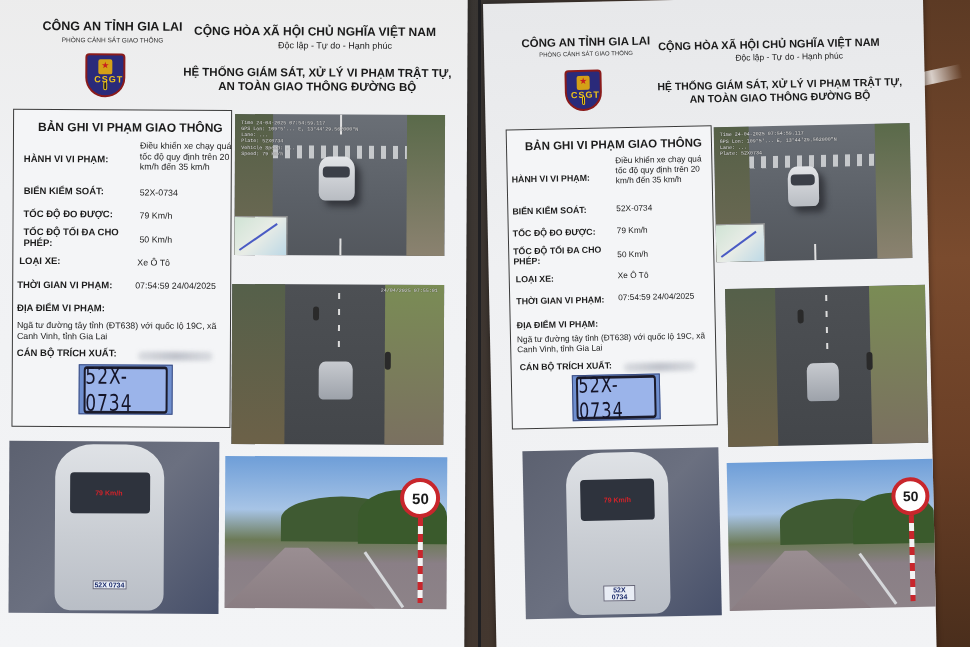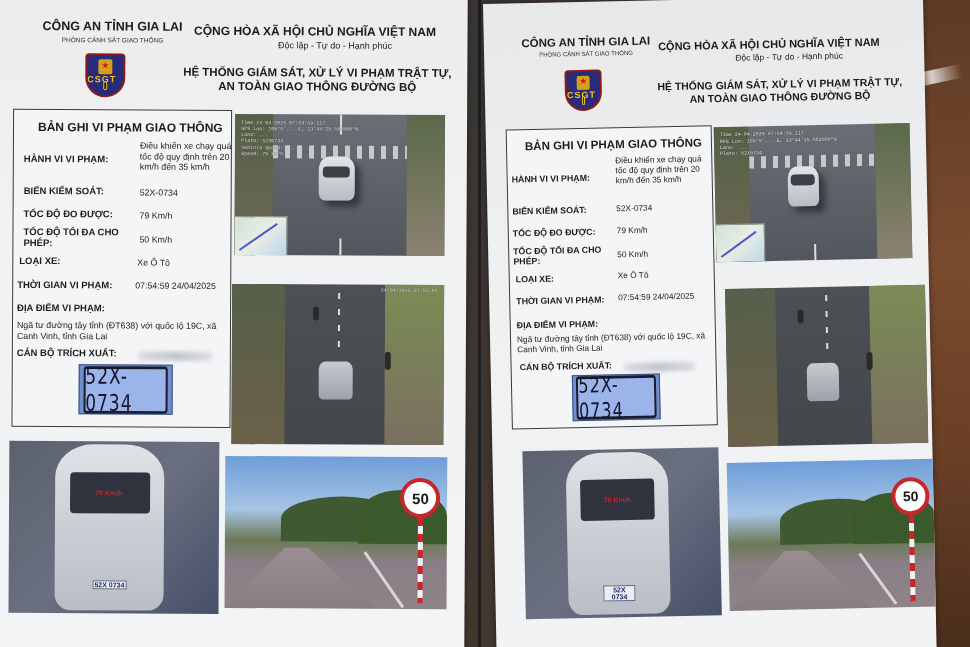--- a/index.html
+++ b/index.html
@@ -52,21 +52,21 @@
   
   .emblem {
     position: absolute;
     background: #2a2a7a;
     border: 2px solid #8a1b1b;
     border-radius: 4px 4px 50% 50% / 4px 4px 45% 45%;
     overflow: hidden;
   }
   .emblem .top { position: absolute; left: 30%; top: 10%; width: 40%; height: 38%; background: #d4a017; border-radius: 2px; }
   .emblem .star { position: absolute; left: 0; right: 0; top: 14%; text-align: center; color: #c81e1e; font-size: 9px; line-height: 1; }
-  .emblem .txt { position: absolute; left: 0; right: 0; top: 48%; text-align: left; color: #f0c419; font-weight: bold; font-size: 9px; letter-spacing: 1px; }
+  .emblem .txt { position: absolute; left: 0; right: 0; top: 48%; text-align: right; color: #f0c419; font-weight: bold; font-size: 9px; letter-spacing: 1px; }
   .emblem .light { position: absolute; left: 44%; top: 66%; width: 12%; height: 22%; background: #222; border: 1px solid #f0c419; border-radius: 2px; }
 
   
   .record {
     position: absolute; border: 1.5px solid #3a3a3a; background: #f4f5f7;
   }
   .record .title { position: absolute; font-weight: bold; color: #1c1c1c; white-space: nowrap; }
   .field-label { position: absolute; font-weight: bold; color: #1c1c1c; white-space: nowrap; line-height: 1.15; }
   .field-value { position: absolute; color: #222; line-height: 1.2; }
   .blurred {

